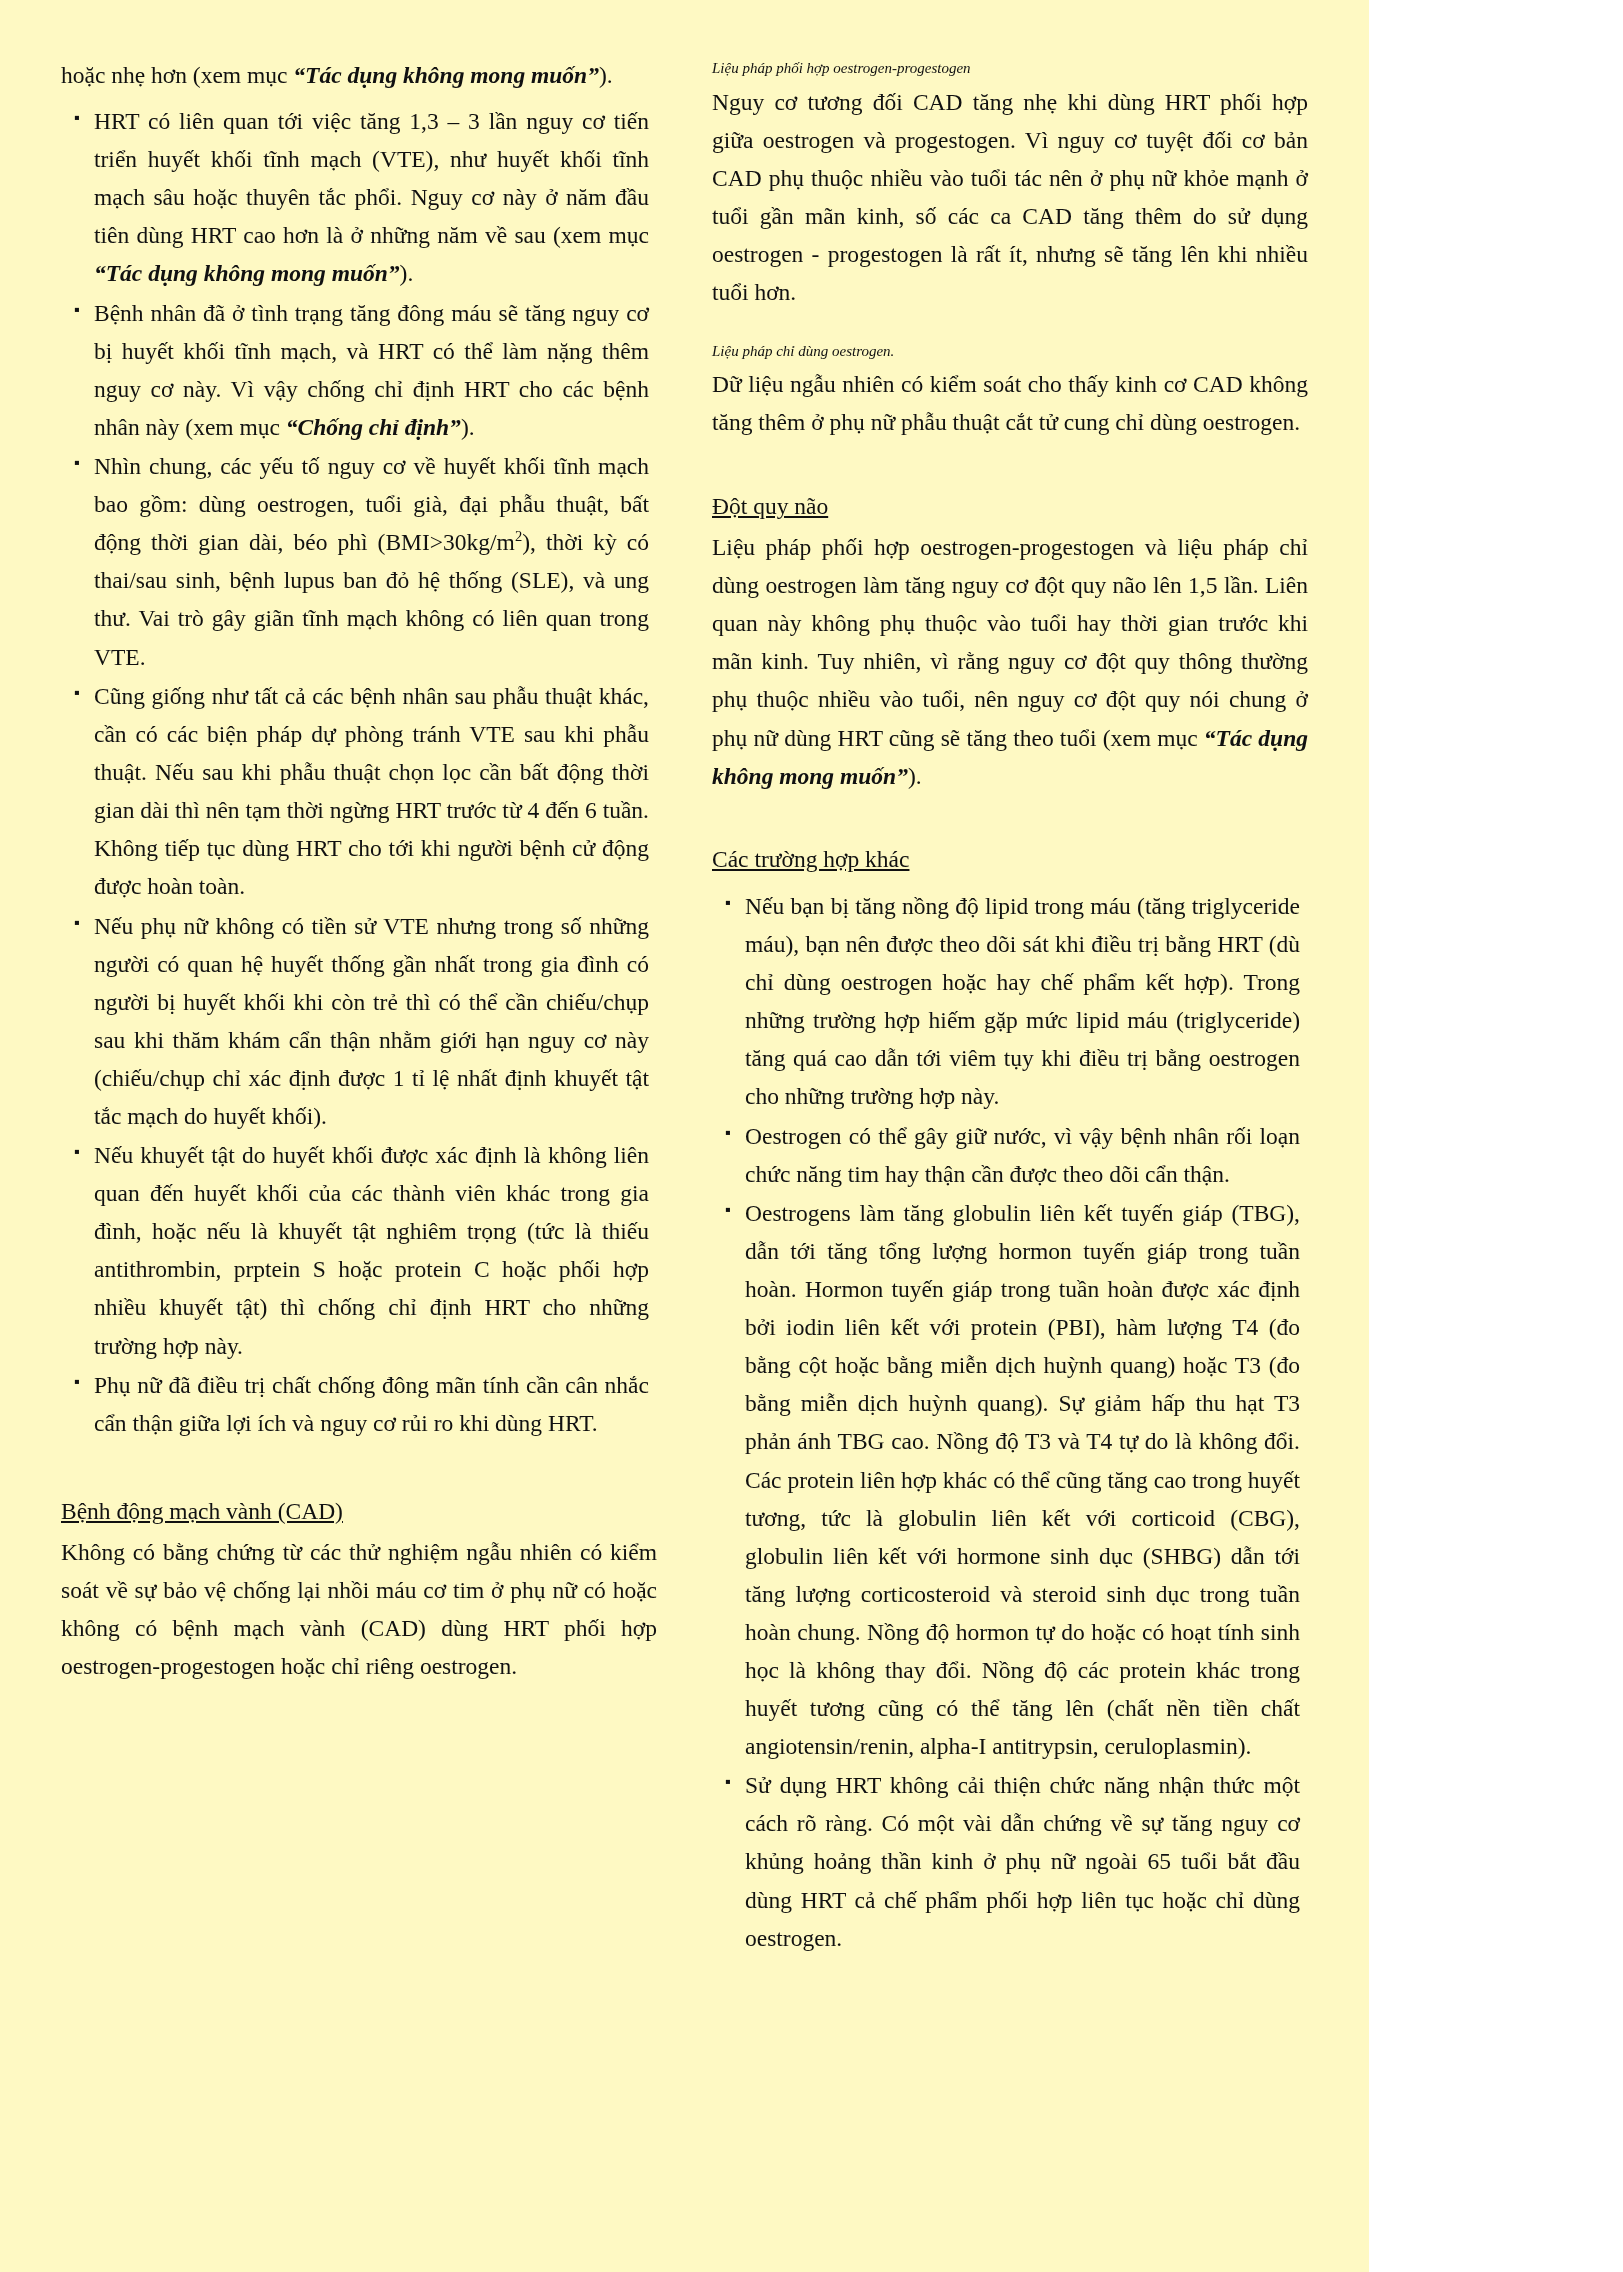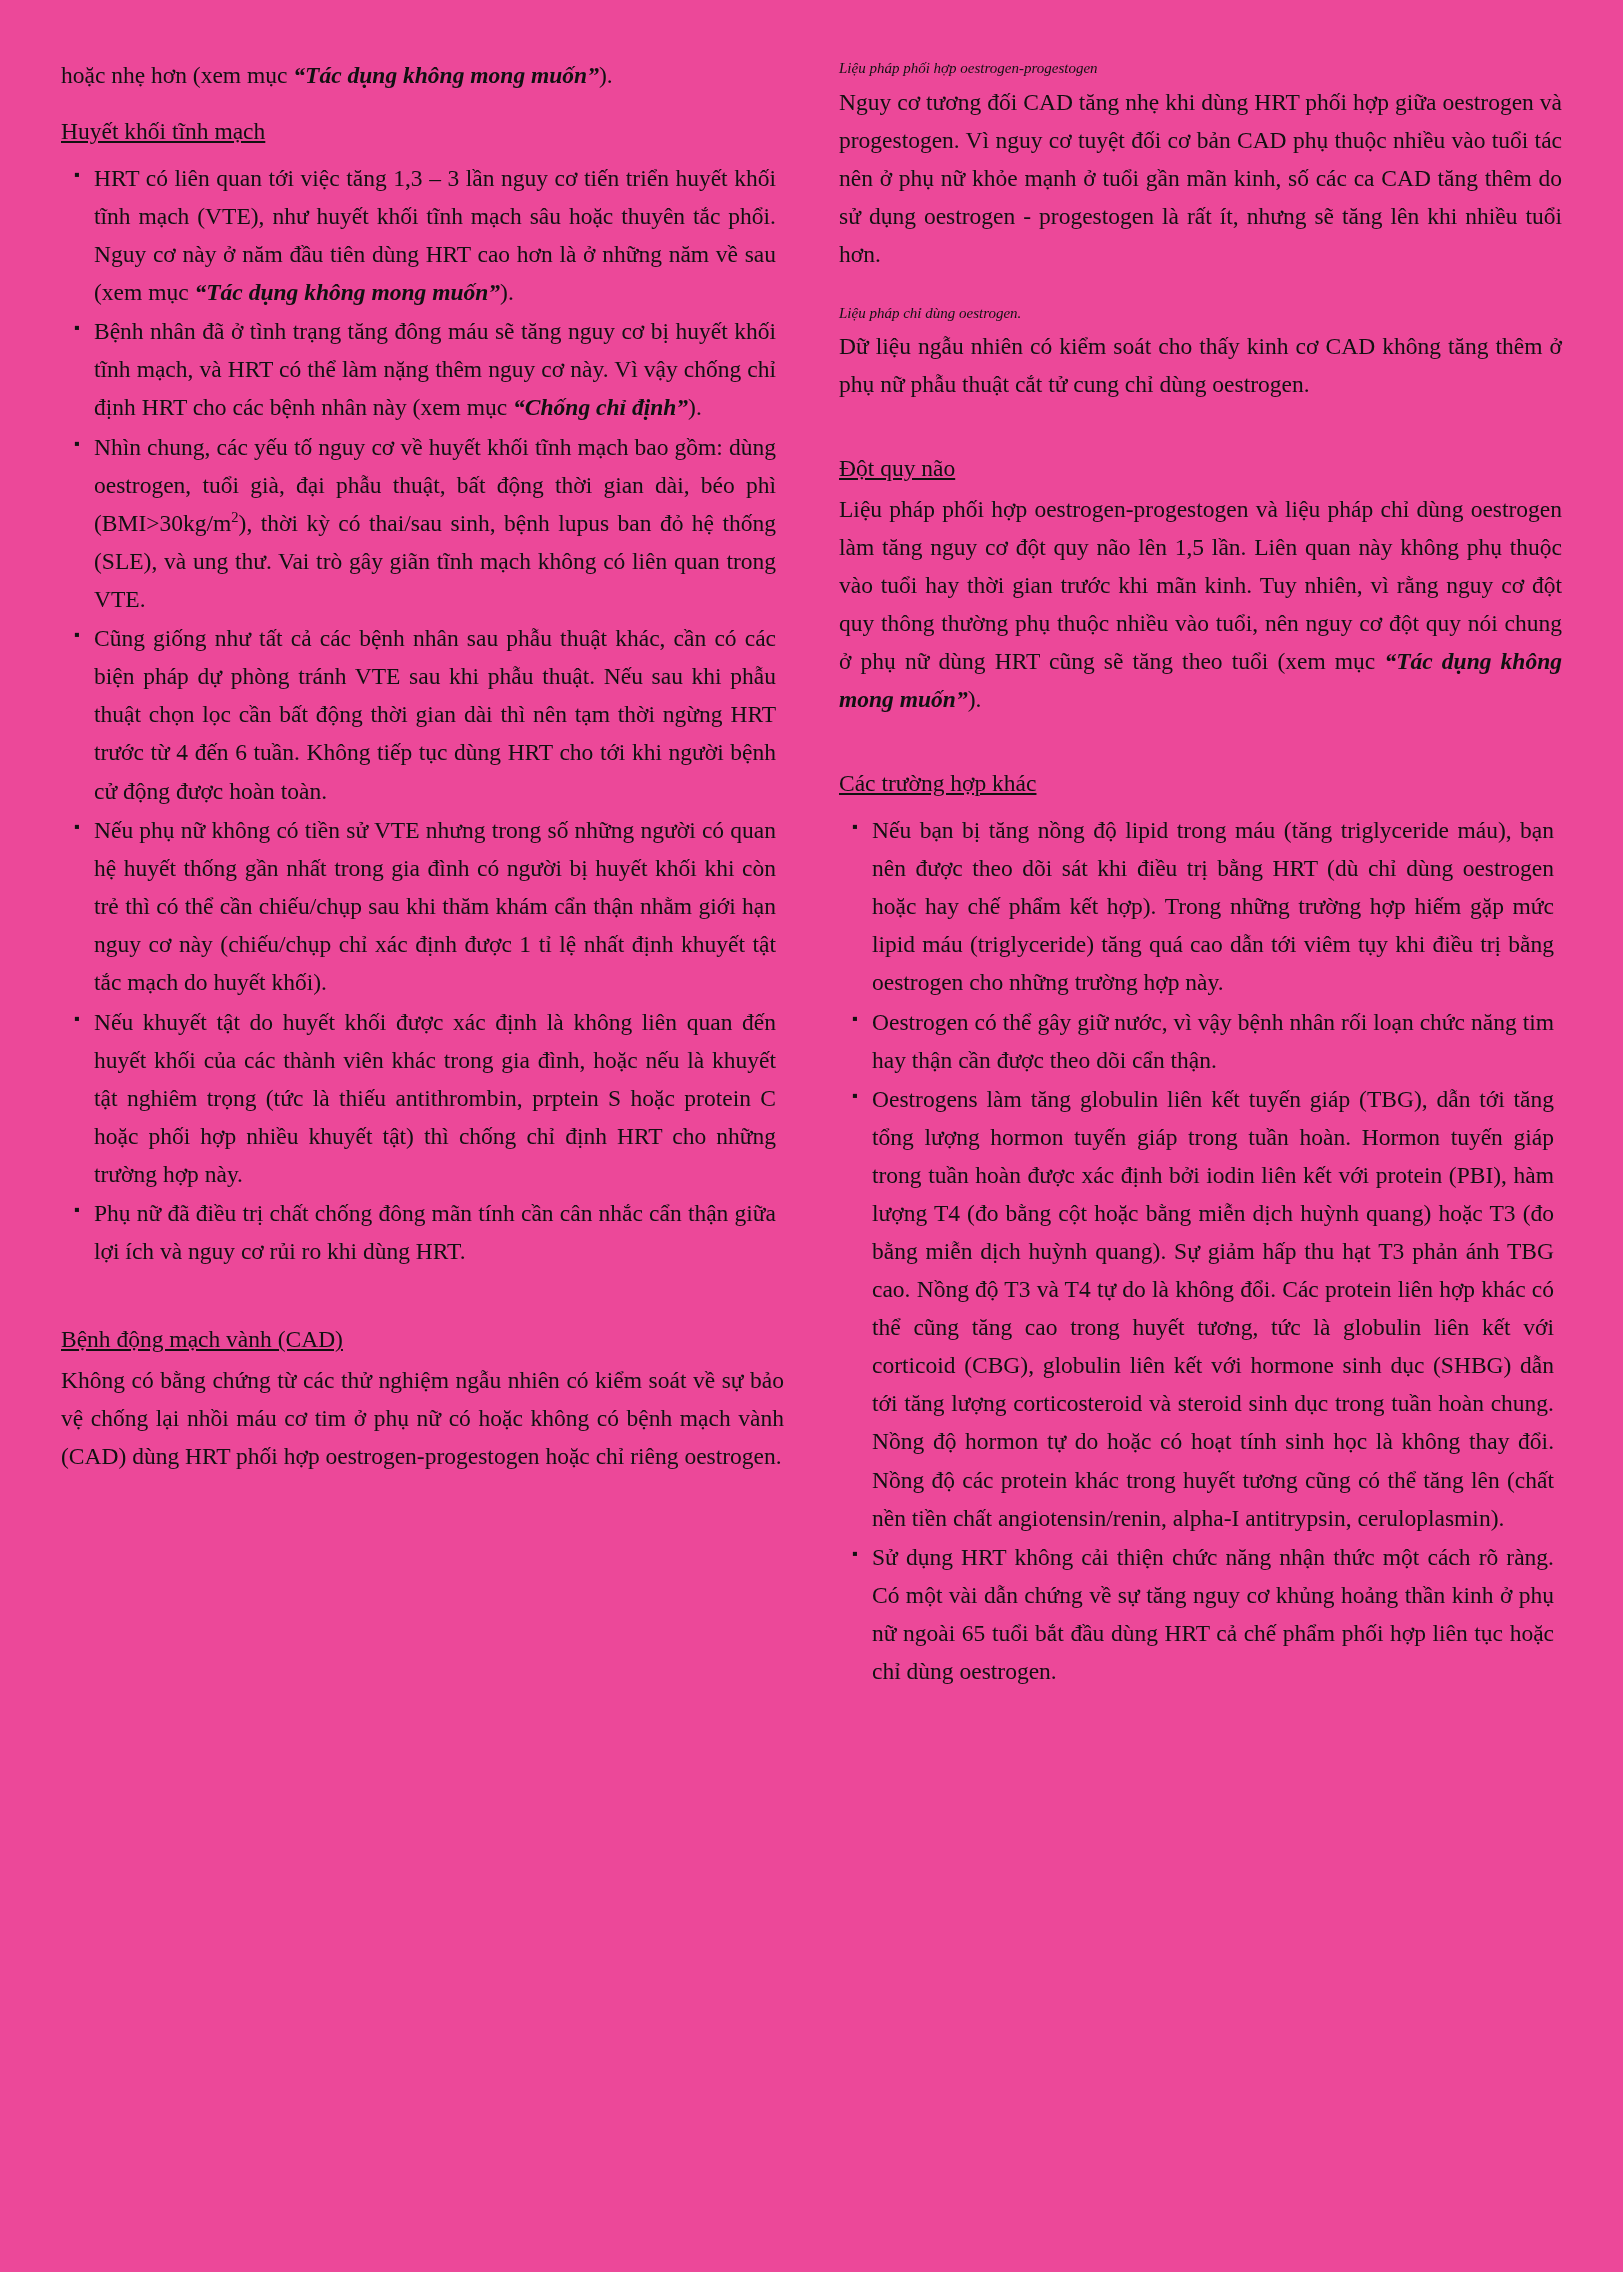--- a/index.html
+++ b/index.html
@@ -9,25 +9,25 @@
   }
   body {
     width: 1623px;
     height: 2273px;
     font-family: "Liberation Serif", serif;
     color: #111111;
     overflow: hidden;
   }
   .page {
     position: relative;
-    width: 1623px;
+    width: 1369px;
     height: 2273px;
     box-sizing: border-box;
     padding: 56px 61px 22px 61px;
-    background: #ec4899;
+    background: #fef9c3;
   }
   .columns {
     display: flex;
     gap: 55px;
     height: 100%;
   }
   .col {
     flex: 1 1 0;
     min-width: 0;
   }
@@ -90,21 +90,20 @@
 </head>
 <body>
 
 <div class="page">
   <div class="columns">
 
     <div class="col">
 
       <p class="para"><span>hoặc nhẹ hơn (xem mục </span><span class="bi">“Tác dụng không mong muốn”</span><span>).</span></p>
 
-      <span class="heading-underline">Huyết khối tĩnh mạch</span>
 
       <ul class="bullets">
         <li><span>HRT có liên quan tới việc tăng 1,3 – 3 lần nguy cơ tiến triển huyết khối tĩnh mạch (VTE), như huyết khối tĩnh mạch sâu hoặc thuyên tắc phổi. Nguy cơ này ở năm đầu tiên dùng HRT cao hơn là ở những năm về sau (xem mục </span><span class="bi">“Tác dụng không mong muốn”</span><span>).</span></li>
 
         <li><span>Bệnh nhân đã ở tình trạng tăng đông máu sẽ tăng nguy cơ bị huyết khối tĩnh mạch, và HRT có thể làm nặng thêm nguy cơ này. Vì vậy chống chỉ định HRT cho các bệnh nhân này (xem mục </span><span class="bi">“Chống chỉ định”</span><span>).</span></li>
 
         <li><span>Nhìn chung, các yếu tố nguy cơ về huyết khối tĩnh mạch bao gồm: dùng oestrogen, tuổi già, đại phẫu thuật, bất động thời gian dài, béo phì (BMI&gt;30kg/m</span><sup>2</sup><span>), thời kỳ có thai/sau sinh, bệnh lupus ban đỏ hệ thống (SLE), và ung thư. Vai trò gây giãn tĩnh mạch không có liên quan trong VTE.</span></li>
 
         <li><span>Cũng giống như tất cả các bệnh nhân sau phẫu thuật khác, cần có các biện pháp dự phòng tránh VTE sau khi phẫu thuật. Nếu sau khi phẫu thuật chọn lọc cần bất động thời gian dài thì nên tạm thời ngừng HRT trước từ 4 đến 6 tuần. Không tiếp tục dùng HRT cho tới khi người bệnh cử động được hoàn toàn.</span></li>
 

